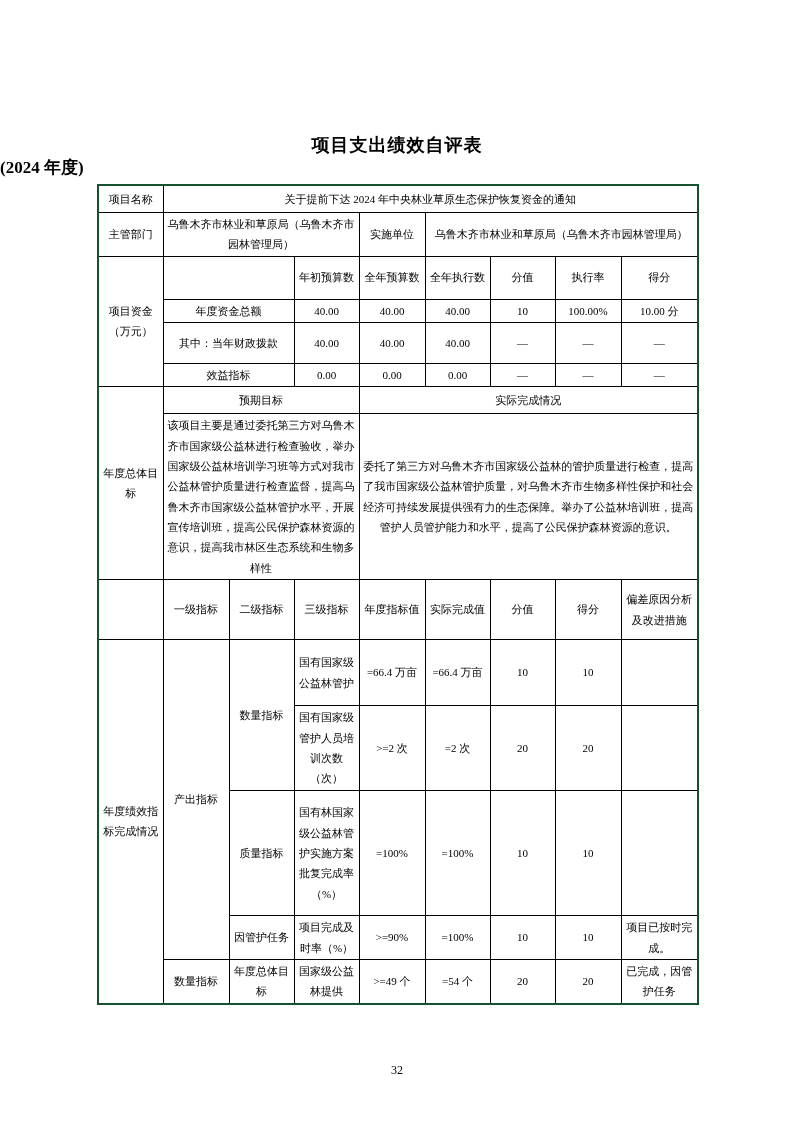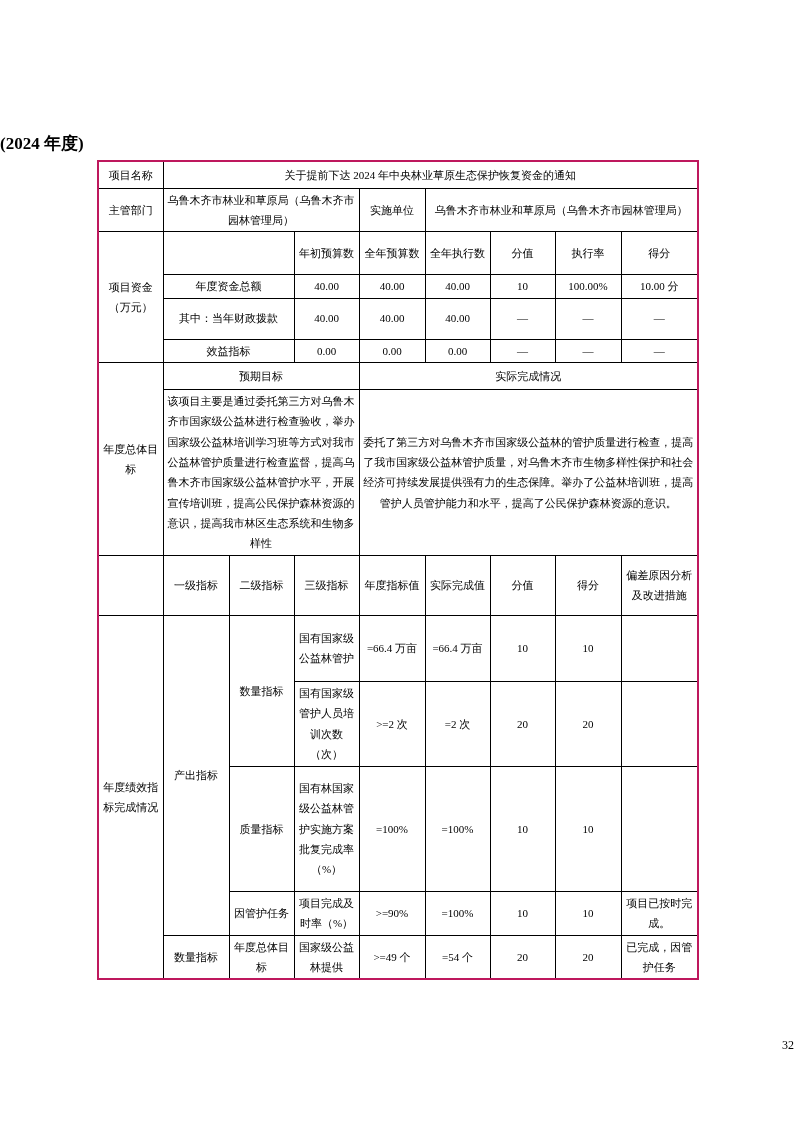--- a/index.html
+++ b/index.html
@@ -25,21 +25,21 @@
     font-size: 17px;
     font-weight: bold;
     line-height: 1.3;
     margin-bottom: 5px;
   }
   table.main {
     border-collapse: collapse;
     table-layout: fixed;
     width: 600px;
     margin-left: 97px;
-    border: 2px solid #be185d;
+    border: 2px solid #14532d;
   }
   table.main td {
     border: 1px solid #000;
     text-align: center;
     vertical-align: middle;
     font-size: 11px;
     line-height: 1.85;
     padding: 1px 3px;
     word-break: break-all;
     overflow: hidden;
@@ -48,29 +48,30 @@
   td.dev    { padding: 2px 10px; line-height: 1.9; }
   td.dev-h  { padding: 2px 12px; margin-left: 34px; }
   td.just {
     text-align: justify;
     text-justify: inter-ideograph;
     padding: 2px 4px;
     line-height: 1.85;
   }
   .page-num {
     margin-top: 58px;
-    text-align: right;
+    text-align: center;
     font-size: 12px;
   }
 </style>
 </head>
 <body>
 
 <div class="sheet">
 
+  <div class="doc-title">项目支出绩效自评表</div>
   <div class="doc-subtitle">(2024 年度)</div>
 
   <table class="main">
     <colgroup>
       <col style="width:65px">
         <col style="width:66px">
         <col style="width:65px">
       <col style="width:65px">
         <col style="width:66px">
         <col style="width:65px">

